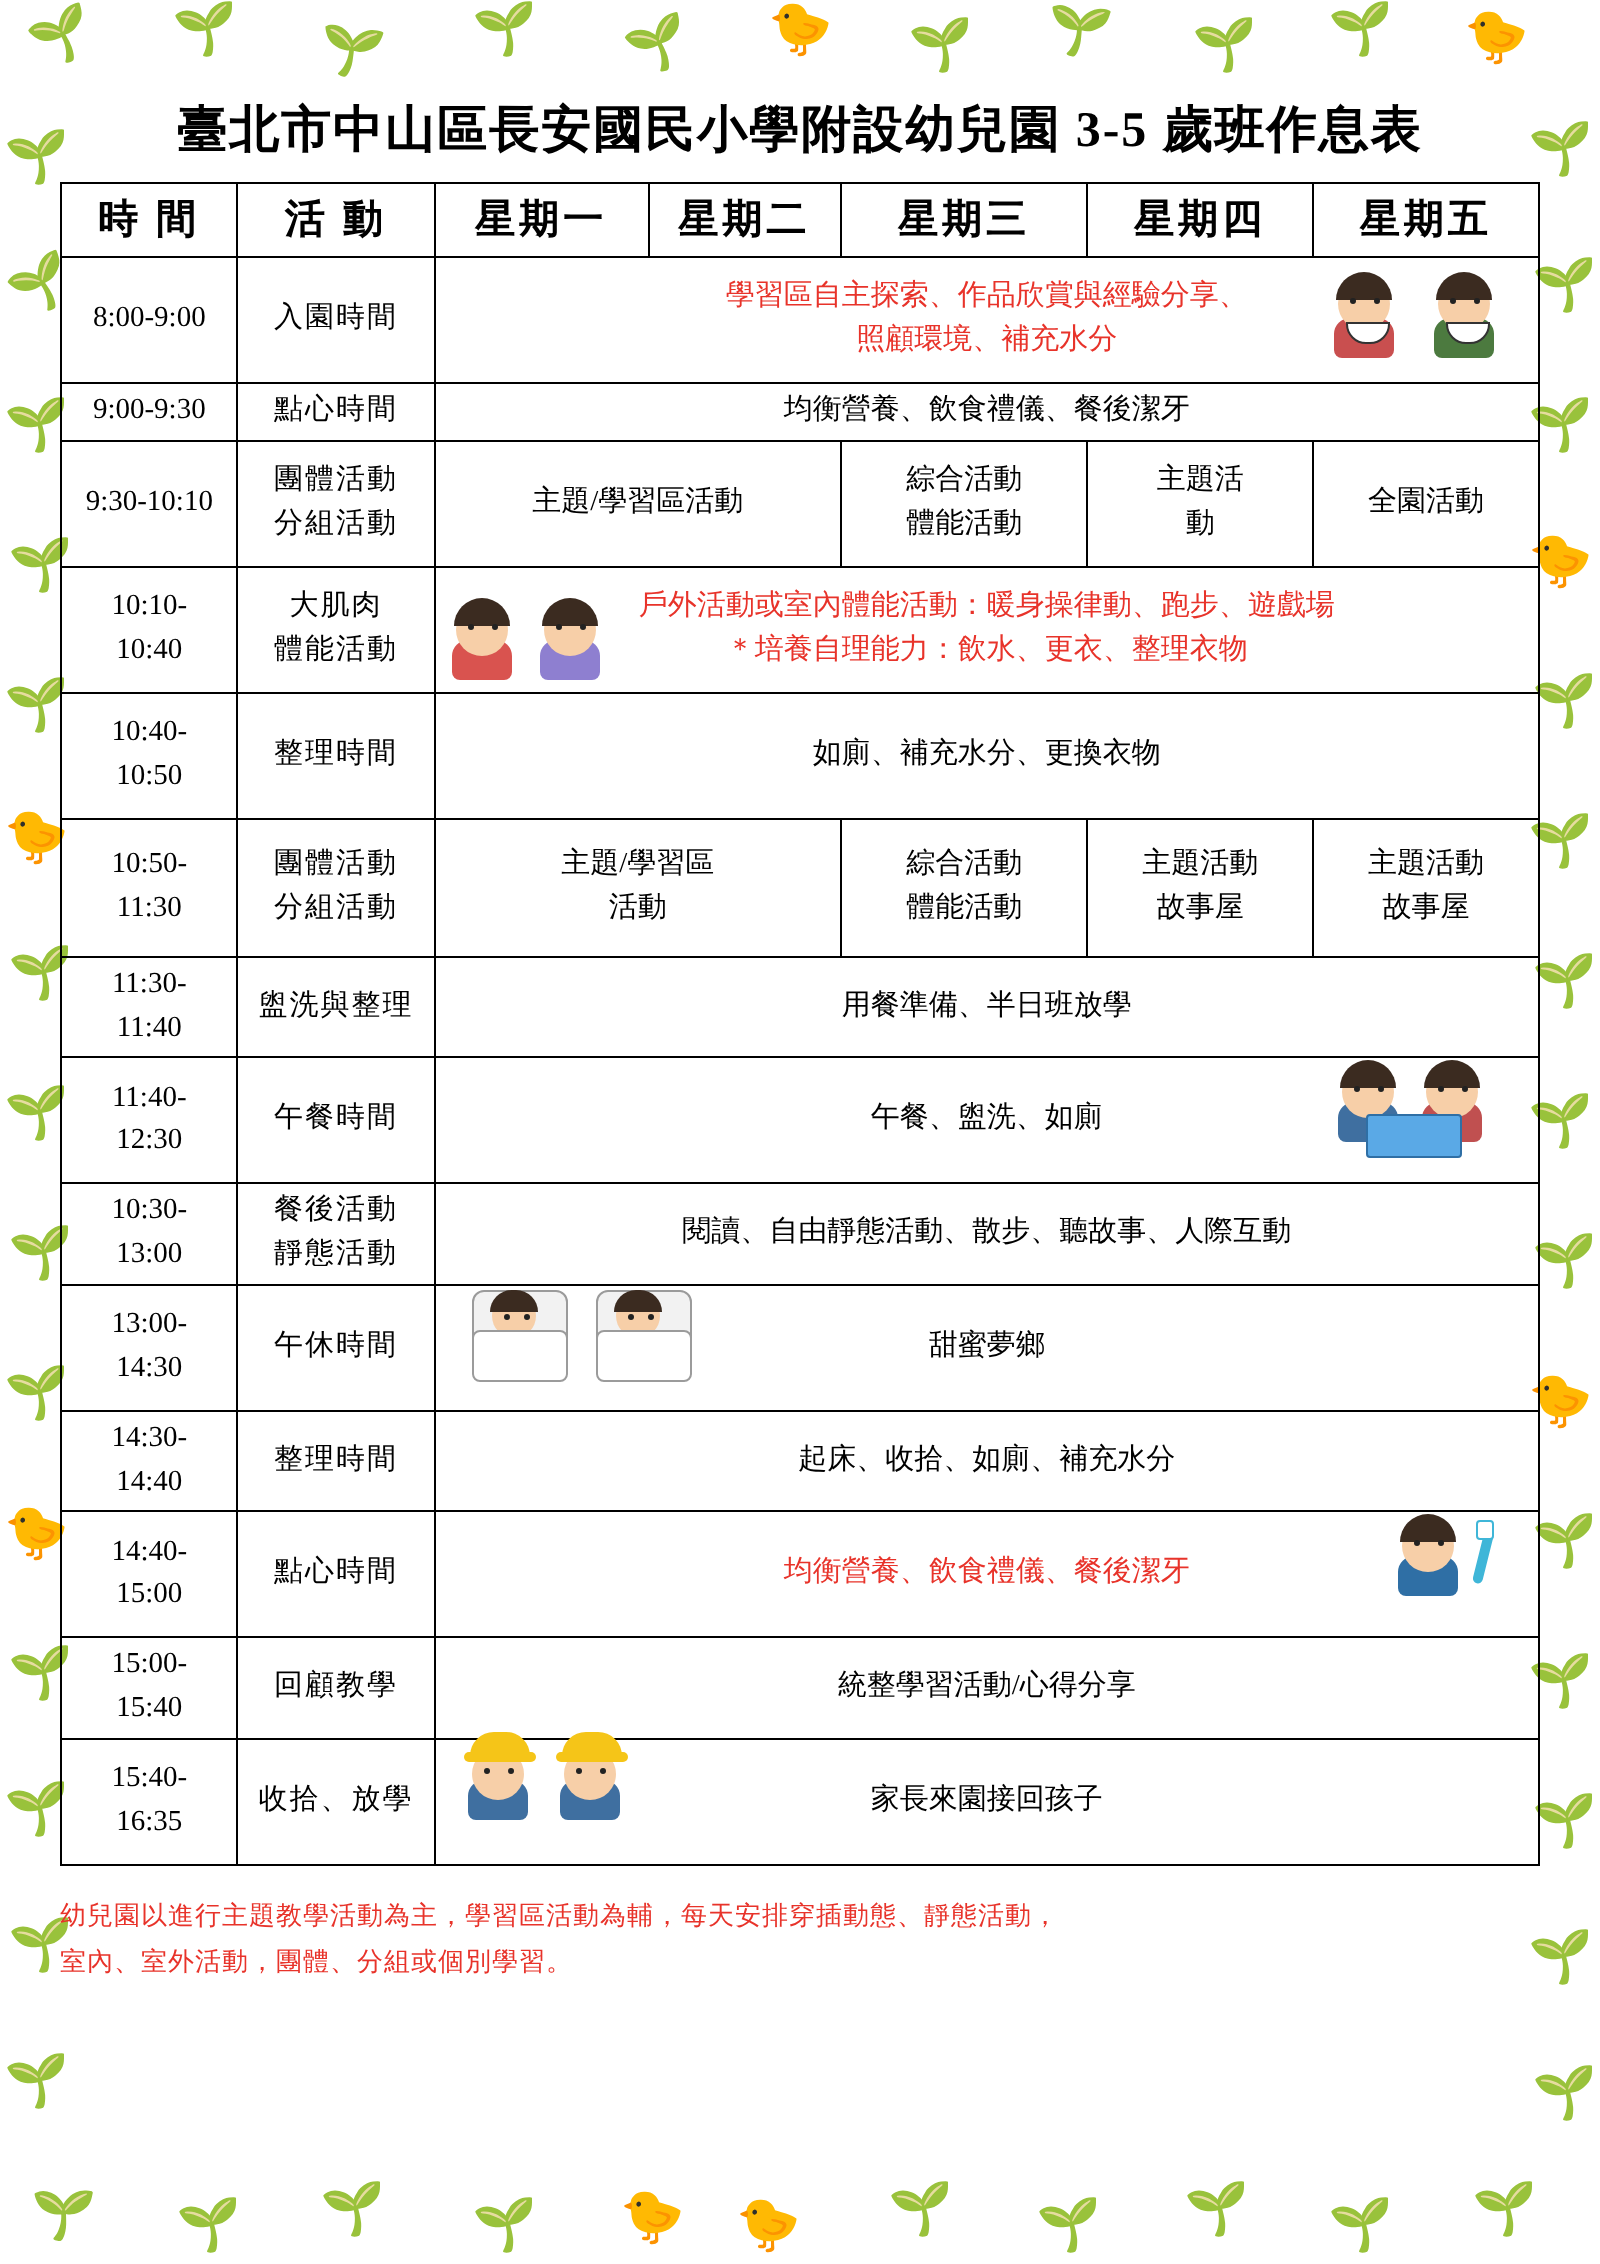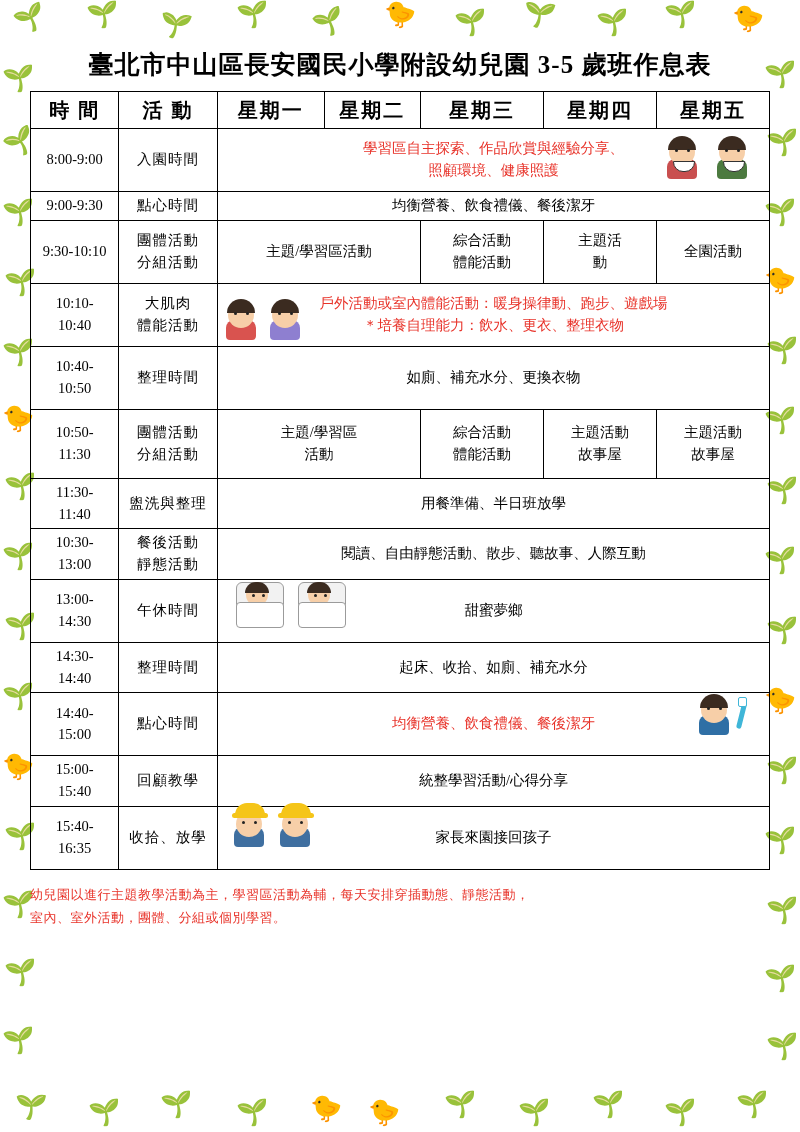--- a/index.html
+++ b/index.html
@@ -240,21 +240,21 @@
         <th>星期五</th>
       </tr>
     </thead>
     <tbody>
 
       <tr>
         <td class="timecell">8:00-9:00</td>
         <td class="actcell">入園時間</td>
         <td colspan="5" class="cellpad-lg">
           <div class="red">學習區自主探索、作品欣賞與經驗分享、</div>
-          <div class="red">照顧環境、健康照護</div>
+          <div class="red">照顧環境、補充水分</div>
 
           <div class="ill" style="right:4px; top:2px; width:104px; height:54px;">
             <div class="kid-body" style="left:6px;  top:28px; background:#c94f4f;"></div>
             <div class="kid-head" style="left:8px;  top:8px;"></div>
             <div class="kid-hair" style="left:7px;  top:5px;"></div>
             <div class="eye" style="left:14px; top:18px;"></div>
             <div class="eye" style="left:26px; top:18px;"></div>
             <div class="bowl" style="left:12px; top:30px;"></div>
 
             <div class="kid-body" style="left:56px; top:28px; background:#4c7a3f;"></div>
@@ -358,20 +358,46 @@
 
       <tr>
         <td class="timecell two-line">
           <span>11:30-</span>
           <span>11:40</span>
         </td>
         <td class="actcell">盥洗與整理</td>
         <td colspan="5">用餐準備、半日班放學</td>
       </tr>
 
+      <tr>
+        <td class="timecell two-line">
+          <span>11:40-</span>
+          <span>12:30</span>
+        </td>
+        <td class="actcell">午餐時間</td>
+        <td colspan="5" class="cellpad-lg">
+          <span>午餐、盥洗、如廁</span>
+          
+          <div class="ill" style="right:6px; top:0px; width:104px; height:48px;">
+            <div class="kid-body" style="left:10px; top:22px; background:#3f6fa0;"></div>
+            <div class="kid-head" style="left:12px; top:4px;"></div>
+            <div class="kid-hair" style="left:11px; top:1px;"></div>
+            <div class="eye" style="left:18px; top:14px;"></div>
+            <div class="eye" style="left:30px; top:14px;"></div>
+
+            <div class="kid-body" style="left:52px; top:22px; background:#c05050;"></div>
+            <div class="kid-head" style="left:54px; top:4px;"></div>
+            <div class="kid-hair" style="left:53px; top:1px;"></div>
+            <div class="eye" style="left:60px; top:14px;"></div>
+            <div class="eye" style="left:72px; top:14px;"></div>
+
+            <div class="book" style="left:24px; top:28px;"></div>
+          </div>
+        </td>
+      </tr>
 
       <tr>
         <td class="timecell two-line">
           <span>10:30-</span>
           <span>13:00</span>
         </td>
         <td class="actcell two-line">
           <span>餐後活動</span>
           <span>靜態活動</span>
         </td>

